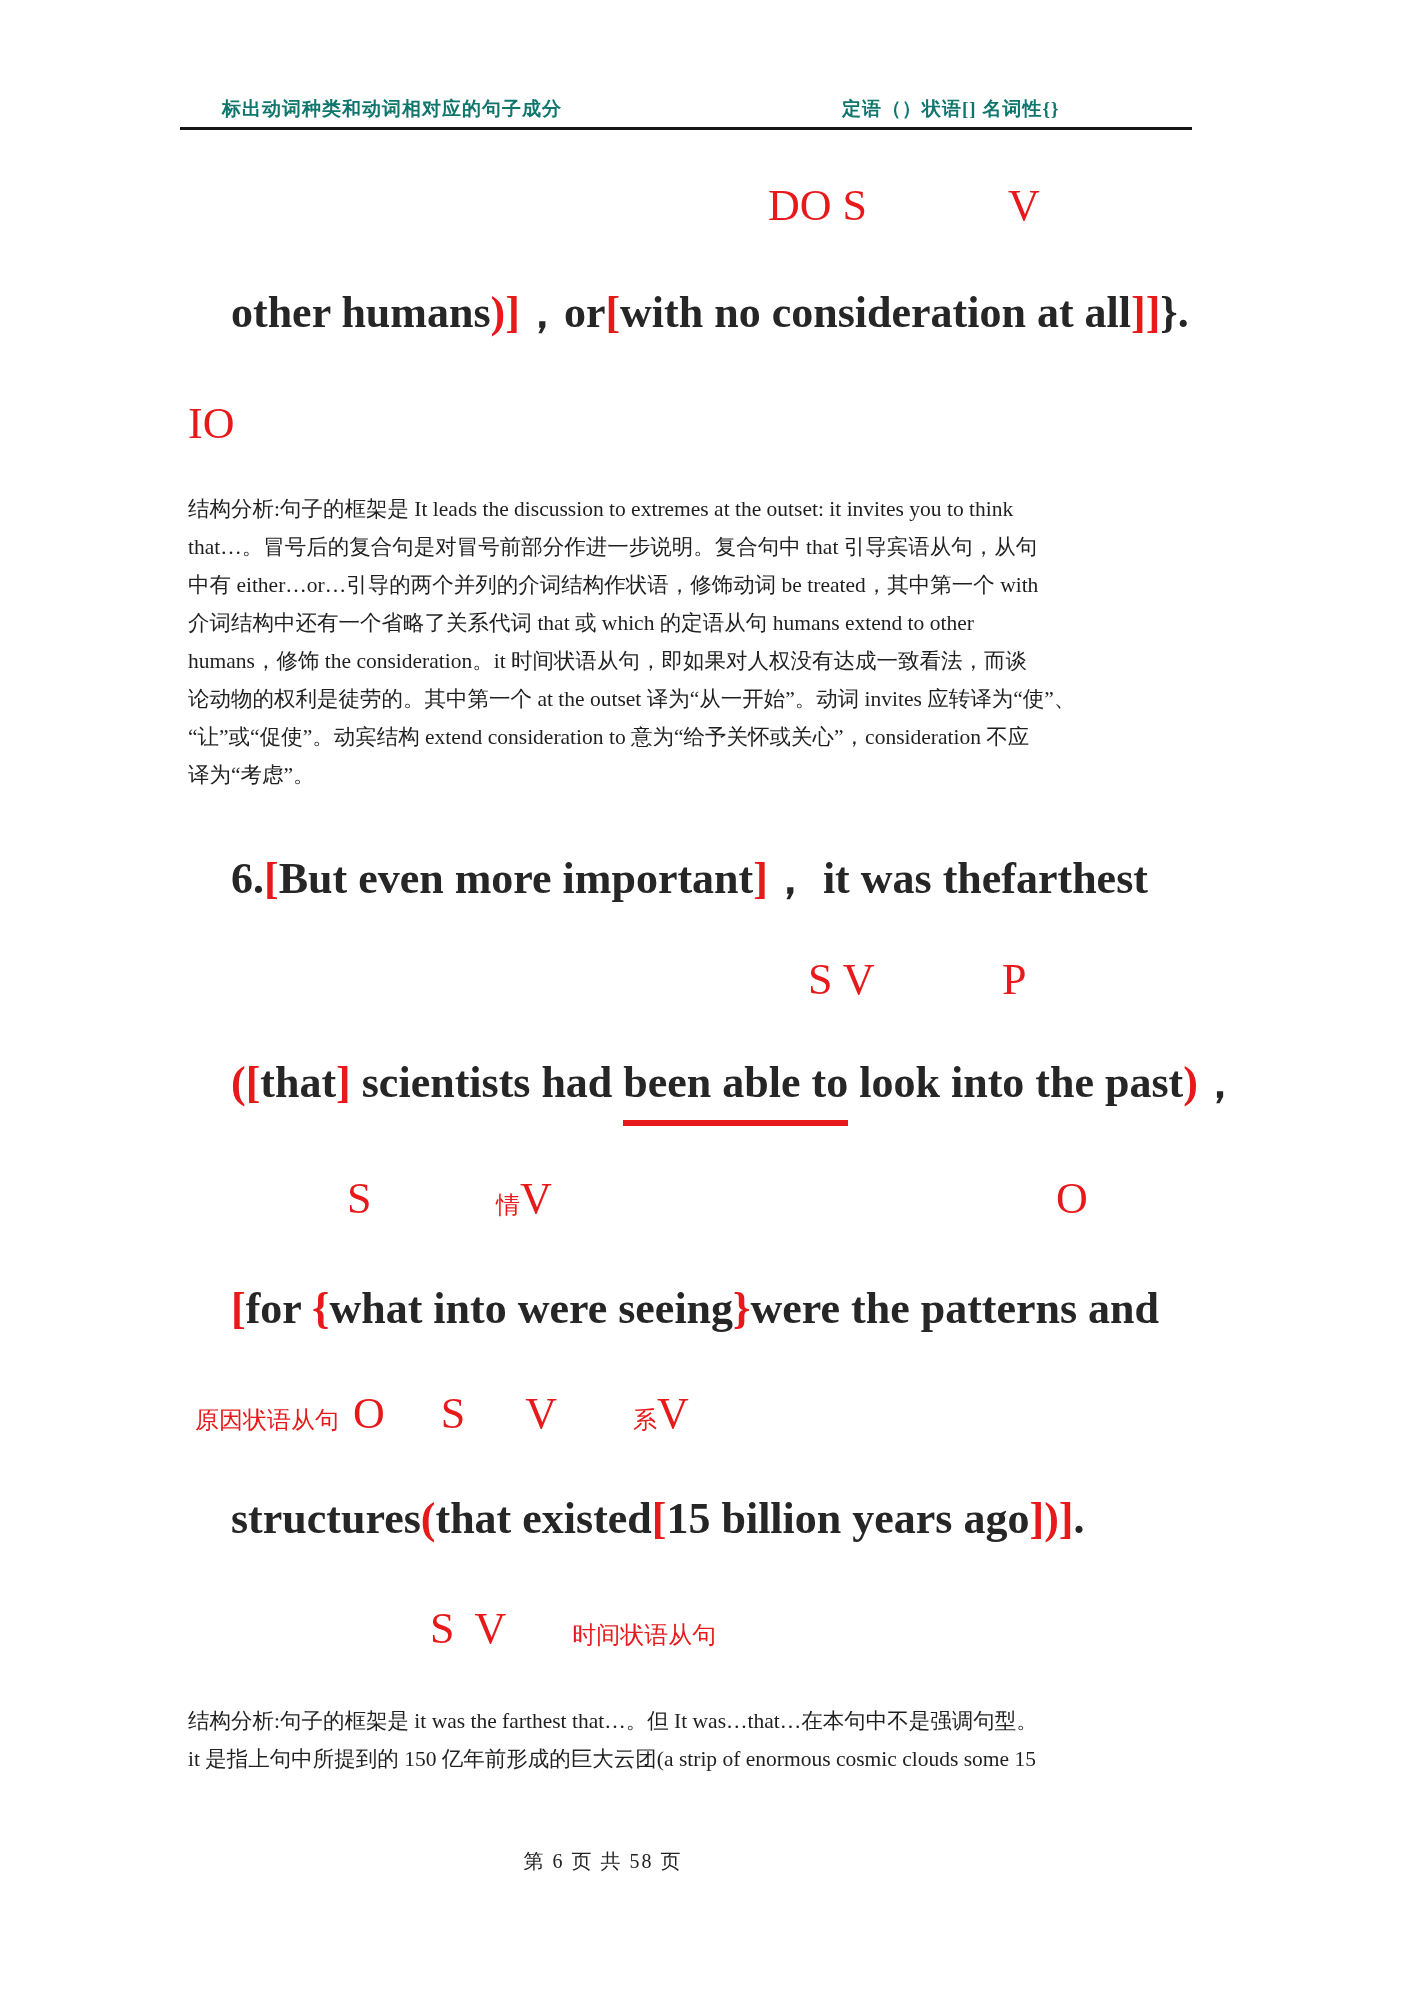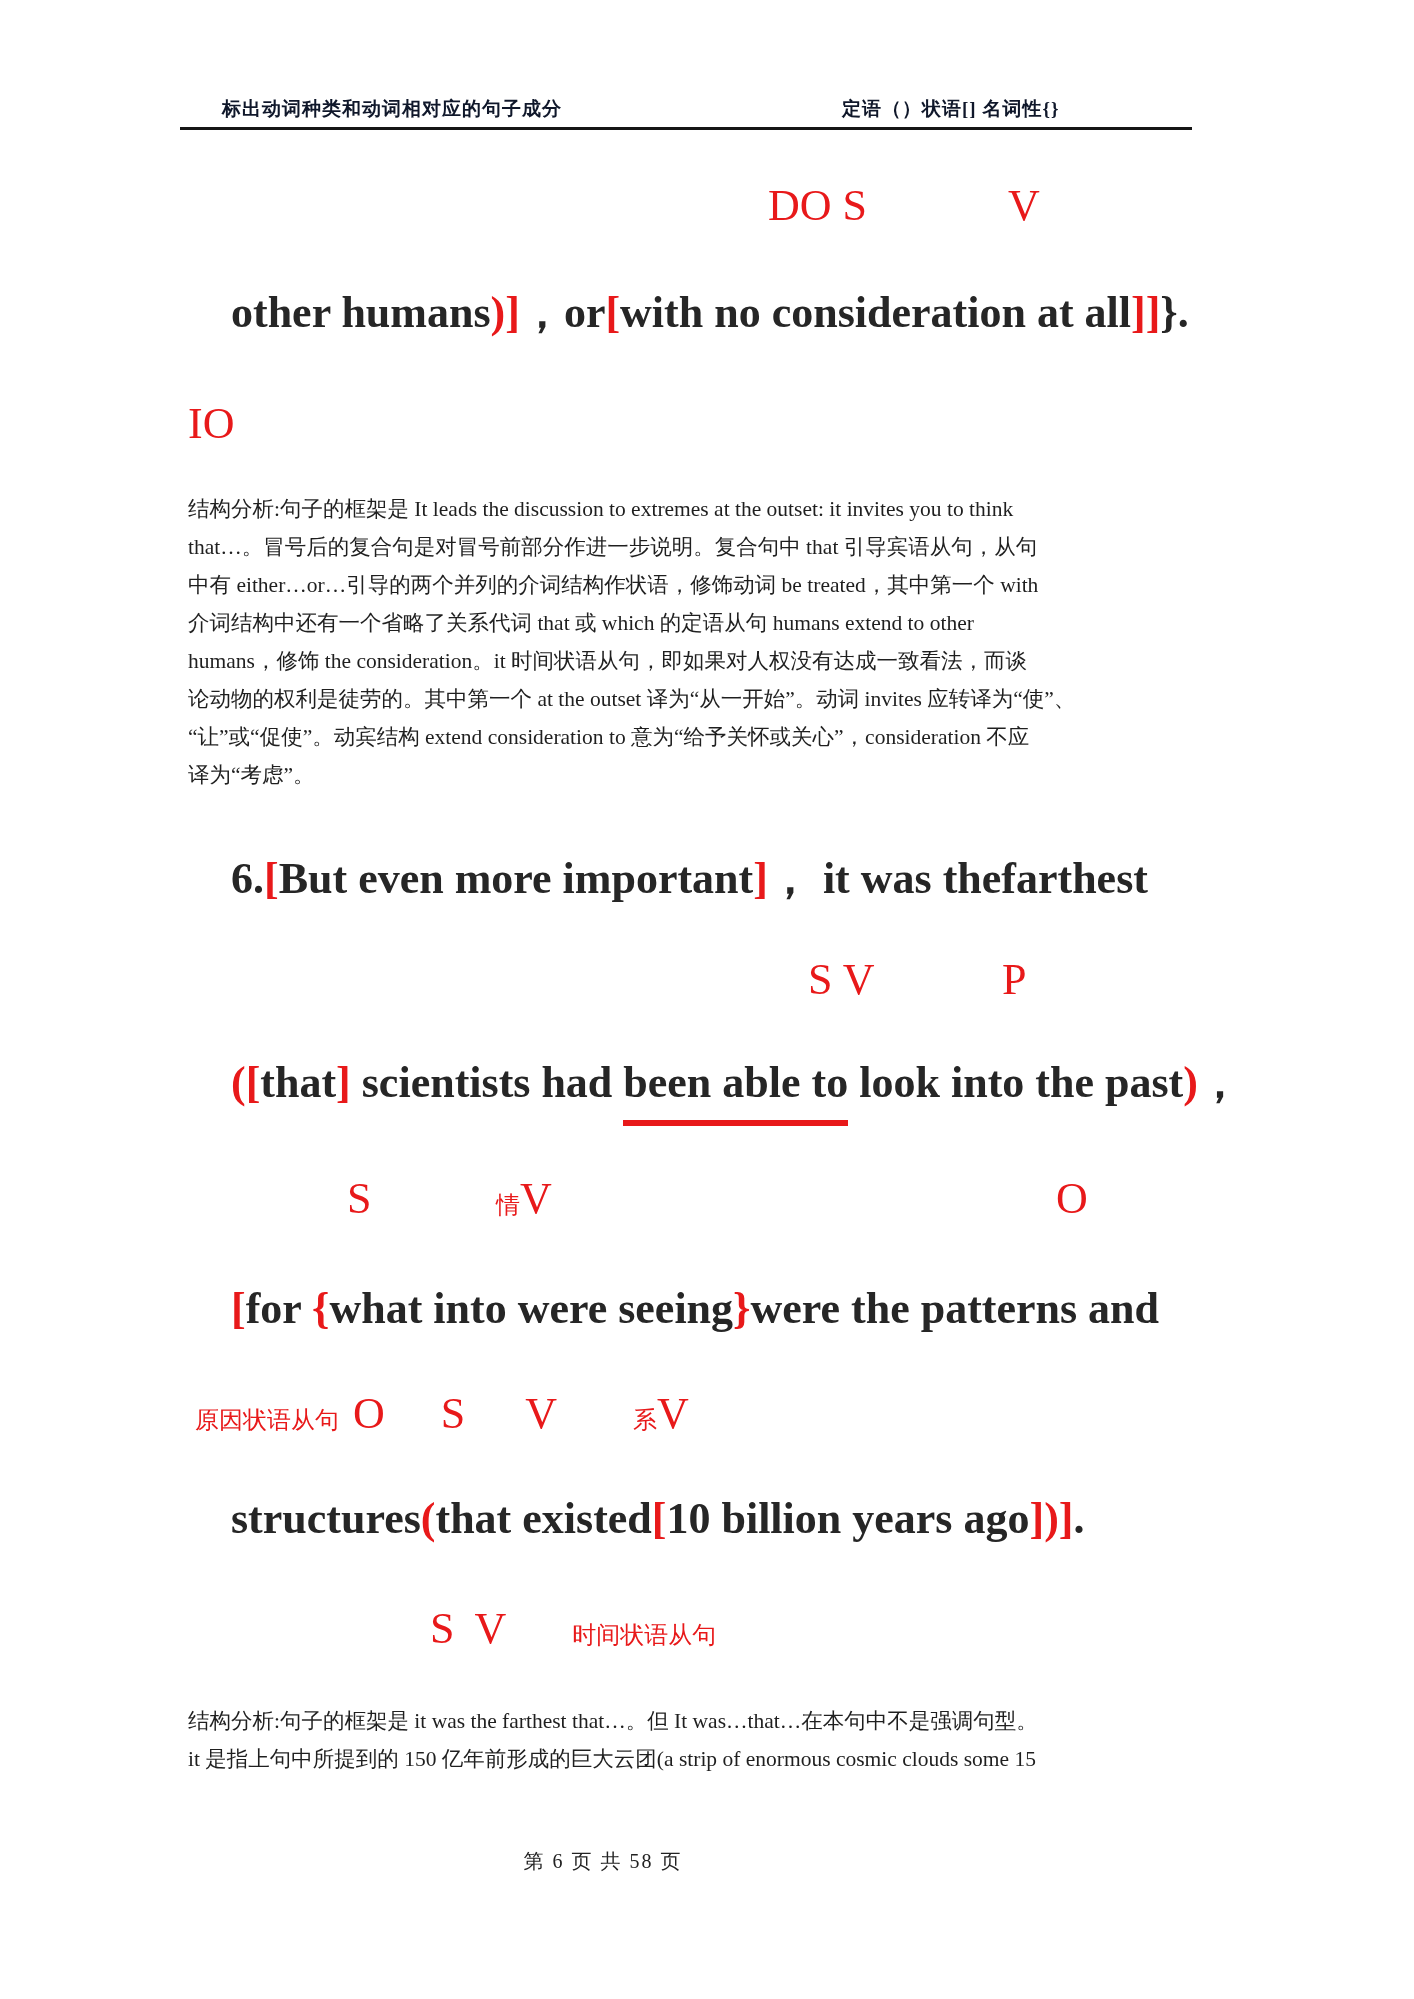--- a/index.html
+++ b/index.html
@@ -10,21 +10,21 @@
   html,body{margin:0;padding:0;background:#fff;}
   .page{
     position:relative;
     width:1414px;
     height:1999px;
     background:#ffffff;
     font-family:"Liberation Serif","DejaVu Serif",serif;
     overflow:hidden;
   }
   .abs{position:absolute;white-space:nowrap;}
-  .hdr{font-weight:bold;font-size:19px;color:#0f172a;letter-spacing:1px;}
+  .hdr{font-weight:bold;font-size:19px;color:#0f766e;letter-spacing:1px;}
   .rule{width:1012px;height:3px;background:#161616;}
   .red{color:var(--red);}
   .lg{font-size:44px;line-height:1.1;color:var(--red);}
   .sent{font-size:44px;font-weight:bold;color:var(--ink);line-height:1.12;margin-left:43px;}
   .sent .red{color:var(--red);}
   .ul{border-bottom:6px solid var(--red);padding-bottom:13px;}
   .para{font-size:21.5px;line-height:38px;color:var(--para);}
   .para div{white-space:nowrap;}
   .cn-label{font-size:24px;}
   .footer{left:0;width:1206px;text-align:center;font-size:20px;color:#222;letter-spacing:2px;}
@@ -70,21 +70,21 @@
   <div class="abs sent" style="left:188px;top:1058px"><span class="red">([</span><span>that</span><span class="red">]</span><span> scientists had </span><span class="ul">been able to</span><span> look into the past</span><span class="red">)</span><span>，</span></div>
 
   <div class="abs lg" style="left:347px;top:1175px">S</div>
   <div class="abs lg" style="left:496px;top:1175px"><span class="cn-label">情</span><span>V</span></div>
   <div class="abs lg" style="left:1056px;top:1175px">O</div>
 
   <div class="abs sent" style="left:188px;top:1284px"><span class="red">[</span><span>for </span><span class="red">{</span><span>what into were seeing</span><span class="red">}</span><span>were the patterns and</span></div>
 
   <div class="abs lg" style="left:195px;top:1390px"><span class="cn-label">原因状语从句</span><span class="ml-o">O</span><span class="ml-s">S</span><span class="ml-v">V</span><span class="cn-label ml-xi">系</span><span>V</span></div>
 
-  <div class="abs sent" style="left:188px;top:1494px"><span>structures</span><span class="red">(</span><span>that existed</span><span class="red">[</span><span>10 billion years ago</span><span class="red">])]</span><span>.</span></div>
+  <div class="abs sent" style="left:188px;top:1494px"><span>structures</span><span class="red">(</span><span>that existed</span><span class="red">[</span><span>15 billion years ago</span><span class="red">])]</span><span>.</span></div>
 
   <div class="abs lg" style="left:430px;top:1605px"><span>S</span><span class="ml-v2">V</span><span class="cn-label ml-lbl">时间状语从句</span></div>
 
   <div class="abs para" style="left:188px;top:1702px">
     <div>结构分析:句子的框架是 it was the farthest that…。但 It was…that…在本句中不是强调句型。</div>
     <div>it 是指上句中所提到的 150 亿年前形成的巨大云团(a strip of enormous cosmic clouds some 15</div>
   </div>
 
   <div class="abs footer" style="top:1848px">第 6 页 共 58 页</div>
 

